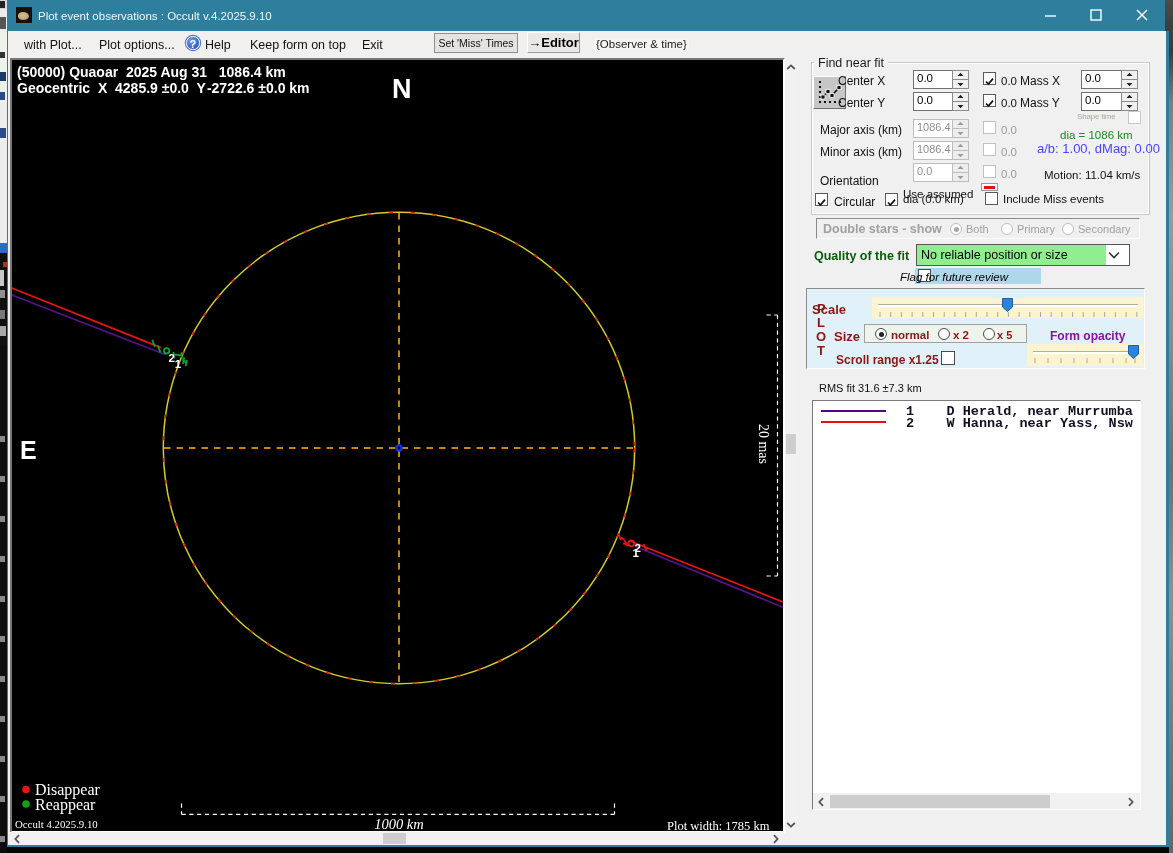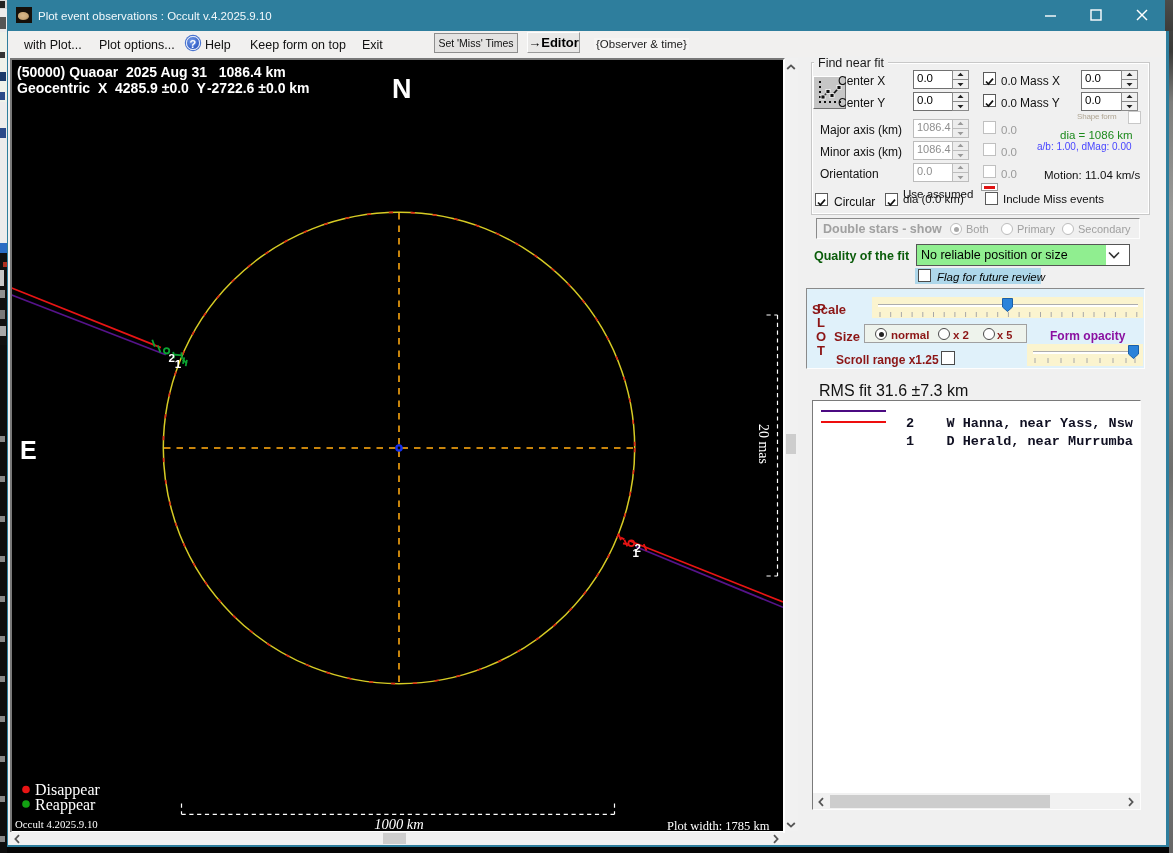--- a/index.html
+++ b/index.html
@@ -197,21 +197,21 @@
   <div class="rlbl" style="left:838px;top:74px;width:70px;">Center X</div>
   <div class="rlbl" style="left:838px;top:96px;width:70px;">Center Y</div>
   <div class="edit" style="left:913px;top:70px;width:40px;height:19px;">0.0</div>
   <div class="edit" style="left:913px;top:92px;width:40px;height:19px;">0.0</div>
   <div class="rlbl" style="left:1020px;top:74px;width:58px;">Mass X</div>
   <div class="rlbl" style="left:1020px;top:96px;width:58px;">Mass Y</div>
   <div class="edit" style="left:1081px;top:70px;width:41px;height:19px;">0.0</div>
   <div class="edit" style="left:1081px;top:92px;width:41px;height:19px;">0.0</div>
   <div class="rlbl" style="left:820px;top:123px;width:88px;">Major axis (km)</div>
   <div class="rlbl" style="left:820px;top:145px;width:88px;">Minor axis (km)</div>
-  <div class="rlbl" style="left:820px;top:167px;width:88px;">Orientation</div>
+  <div class="rlbl" style="left:820px;top:174px;width:88px;">Orientation</div>
   <div class="editd" style="left:913px;top:119px;width:40px;height:19px;">1086.4</div>
   <div class="editd" style="left:913px;top:141px;width:40px;height:19px;">1086.4</div>
   <div class="editd" style="left:913px;top:163px;width:40px;height:19px;">0.0</div>
 
   <svg class="abs" style="left:952px;top:70px;" width="17" height="19" viewBox="0 0 17 19">
       <rect x="0.5" y="0.5" width="16" height="9" fill="#f0f0f0" stroke="#8a8a8a"></rect>
       <rect x="0.5" y="9.5" width="16" height="9" fill="#f0f0f0" stroke="#8a8a8a"></rect>
       <path d="M5.5 6 L8.5 2.8 L11.5 6 Z" fill="#222"></path>
       <path d="M5.5 13 L8.5 16.2 L11.5 13 Z" fill="#222"></path>
     </svg>
@@ -259,24 +259,24 @@
         <path d="M2 5.5 L4.4 8 L9 2.6" fill="none" stroke="#111" stroke-width="1.7"></path>
       </svg></div>
   <div class="abs" style="left:1001px;top:75px;font-size:11.5px;color:#101010;">0.0</div>
   <div class="abs" style="left:1001px;top:97px;font-size:11.5px;color:#101010;">0.0</div>
   <div class="cbd" style="left:983px;top:121px;"></div>
   <div class="cbd" style="left:983px;top:143px;"></div>
   <div class="cbd" style="left:983px;top:165px;"></div>
   <div class="abs" style="left:1001px;top:124px;font-size:11.5px;color:#9a9a9a;">0.0</div>
   <div class="abs" style="left:1001px;top:146px;font-size:11.5px;color:#9a9a9a;">0.0</div>
   <div class="abs" style="left:1001px;top:168px;font-size:11.5px;color:#9a9a9a;">0.0</div>
-  <div class="abs" style="left:1077px;top:112px;font-size:8px;letter-spacing:-0.2px;color:#b0a694;">Shape form</div>
+  <div class="abs" style="left:1077px;top:112px;font-size:8px;letter-spacing:-0.2px;color:#b0a694;">Shape time</div>
   <div class="abs" style="left:1128px;top:111px;width:12.5px;height:12.5px;background:#fff;border:1px solid #c8c8c8;box-sizing:border-box;"></div>
   <div class="abs" style="left:1060px;top:128.5px;font-size:11.5px;color:#1d8a1d;">dia = 1086 km</div>
-  <div class="abs" style="left:1037px;top:141px;font-size:10px;color:#4845ff;">a/b: 1.00, dMag: 0.00</div>
+  <div class="abs" style="left:1037px;top:141px;font-size:13px;color:#4845ff;">a/b: 1.00, dMag: 0.00</div>
   <div class="abs" style="left:1044px;top:169px;font-size:11.5px;color:#101010;">Motion: 11.04 km/s</div>
   <div class="abs" style="left:981px;top:183px;width:17px;height:8px;background:#fff;border:1px solid #9a9a9a;box-sizing:border-box;">
       <div class="abs" style="left:2px;top:1.5px;width:11px;height:3px;background:#e01414;"></div>
     </div>
   <div class="cb" style="left:815px;top:193px;"><svg width="11" height="11" viewBox="0 0 11 11">
         <path d="M2 5.5 L4.4 8 L9 2.6" fill="none" stroke="#111" stroke-width="1.7"></path>
       </svg></div>
   <div class="lbl" style="left:834px;top:195px;">Circular</div>
   <div class="cb" style="left:885px;top:193px;"><svg width="11" height="11" viewBox="0 0 11 11">
         <path d="M2 5.5 L4.4 8 L9 2.6" fill="none" stroke="#111" stroke-width="1.7"></path>
@@ -298,21 +298,21 @@
   <div class="abs" style="left:1078px;top:223px;font-size:11px;color:#a0a0a0;">Secondary</div>
 
   <div class="abs" style="left:814px;top:249px;font-size:12.5px;font-weight:bold;color:#0a5c0a;">Quality of the fit</div>
   <div class="abs" style="left:916px;top:244px;width:214px;height:22px;background:#fff;border:1px solid #555;box-sizing:border-box;"></div>
   <div class="abs" style="left:917px;top:245px;width:189px;height:20px;background:#90ee90;font-size:12.5px;color:#000;padding:3px 0 0 4px;box-sizing:border-box;">No reliable position or size</div>
   <svg class="abs" style="left:1108px;top:251px;" width="12" height="8" viewBox="0 0 12 8">
       <path d="M1 1.5 L6 6.5 L11 1.5" fill="none" stroke="#333" stroke-width="1.6"></path>
     </svg>
   <div class="abs" style="left:915px;top:268px;width:126px;height:16px;background:#aed7ea;"></div>
   <div class="abs" style="left:918px;top:269px;width:13px;height:13px;background:#fff;border:1px solid #4a4a4a;box-sizing:border-box;"></div>
-  <div class="abs" style="left:937px;top:270.5px;font-size:11.5px;font-style:italic;color:#000;">Flag for future review</div>
+  <div class="abs" style="left:900px;top:270.5px;font-size:11.5px;font-style:italic;color:#000;">Flag for future review</div>
 
   <div class="abs" style="left:806px;top:288px;width:339px;height:81px;background:#e0f1fa;border:1px solid;border-color:#8a8a8a #fdfdfd #fdfdfd #8a8a8a;box-sizing:border-box;"></div>
   <div class="maroon" style="left:817px;top:301px;">P</div>
   <div class="maroon" style="left:817px;top:315px;">L</div>
   <div class="maroon" style="left:816px;top:329px;">O</div>
   <div class="maroon" style="left:817px;top:343px;">T</div>
   <div class="maroon" style="left:812px;top:302px;">Scale</div>
   <div class="abs" style="left:872px;top:297px;width:271px;height:21px;background:#fbf4cf;"></div>
   <div class="abs" style="left:878px;top:304px;width:260px;height:3px;background:linear-gradient(180deg,#adadad 0 40%,#fff 40%);"></div>
   <svg class="abs" style="left:878px;top:312px;" width="260" height="6" viewBox="0 0 260 6">
@@ -372,24 +372,24 @@
         <line x1="93" y1="0" x2="93" y2="5"></line>
         <line x1="102" y1="0" x2="102" y2="5"></line>
       </g>
   </svg>
   <svg class="abs" style="left:1128px;top:345px;" width="11" height="14" viewBox="0 0 11 14">
       <path d="M0.5 0.5 L10.5 0.5 L10.5 9 L5.5 13.5 L0.5 9 Z" fill="#2b83da" stroke="#1a5fa8" stroke-width="1"></path>
     </svg>
   <div class="abs" style="left:836px;top:353px;font-size:12px;font-weight:bold;color:#8c1616;">Scroll range x1.25</div>
   <div class="abs" style="left:941px;top:351px;width:14px;height:14px;background:#fff;border:1px solid #4a4a4a;box-sizing:border-box;"></div>
 
-  <div class="abs" style="left:819px;top:382px;font-size:16px;color:#111;">RMS fit 31.6 ±7.3 km</div>
+  <div class="abs" style="left:819px;top:382px;font-size:11px;color:#111;">RMS fit 31.6 ±7.3 km</div>
   <div class="abs" style="left:812px;top:400px;width:329px;height:410px;background:#fff;border:1px solid;border-color:#7a7a7a #fdfdfd #fdfdfd #7a7a7a;box-sizing:border-box;"></div>
   <div class="abs" style="left:821px;top:409.5px;width:65px;height:2.5px;background:#4b0a82;"></div>
-  <div class="abs" style="left:906px;top:404px;font-size:13.5px;font-weight:bold;font-family:'Liberation Mono',monospace;color:#101022;white-space:pre;margin-top:30px;">1    D Herald, near Murrumba</div>
+  <div class="abs" style="left:906px;top:404px;font-size:13.5px;font-weight:bold;font-family:'Liberation Mono',monospace;color:#101022;white-space:pre;">1    D Herald, near Murrumba</div>
   <div class="abs" style="left:821px;top:420.5px;width:65px;height:2.5px;background:#ee0e0e;"></div>
   <div class="abs" style="left:906px;top:415.5px;font-size:13.5px;font-weight:bold;font-family:'Liberation Mono',monospace;color:#101022;white-space:pre;">2    W Hanna, near Yass, Nsw</div>
 
   <div class="abs" style="left:813px;top:793px;width:327px;height:16px;background:#f1f1f1;"></div>
   <svg class="abs" style="left:817px;top:797px;" width="8" height="10" viewBox="0 0 8 10">
       <path d="M6 1.2 L2.4 5 L6 8.8" fill="none" stroke="#555" stroke-width="1.8"></path>
     </svg>
   <div class="abs" style="left:830px;top:794.5px;width:220px;height:13px;background:#cdcdcd;"></div>
   <svg class="abs" style="left:1127px;top:797px;" width="8" height="10" viewBox="0 0 8 10">
       <path d="M2 1.2 L5.6 5 L2 8.8" fill="none" stroke="#555" stroke-width="1.8"></path>

